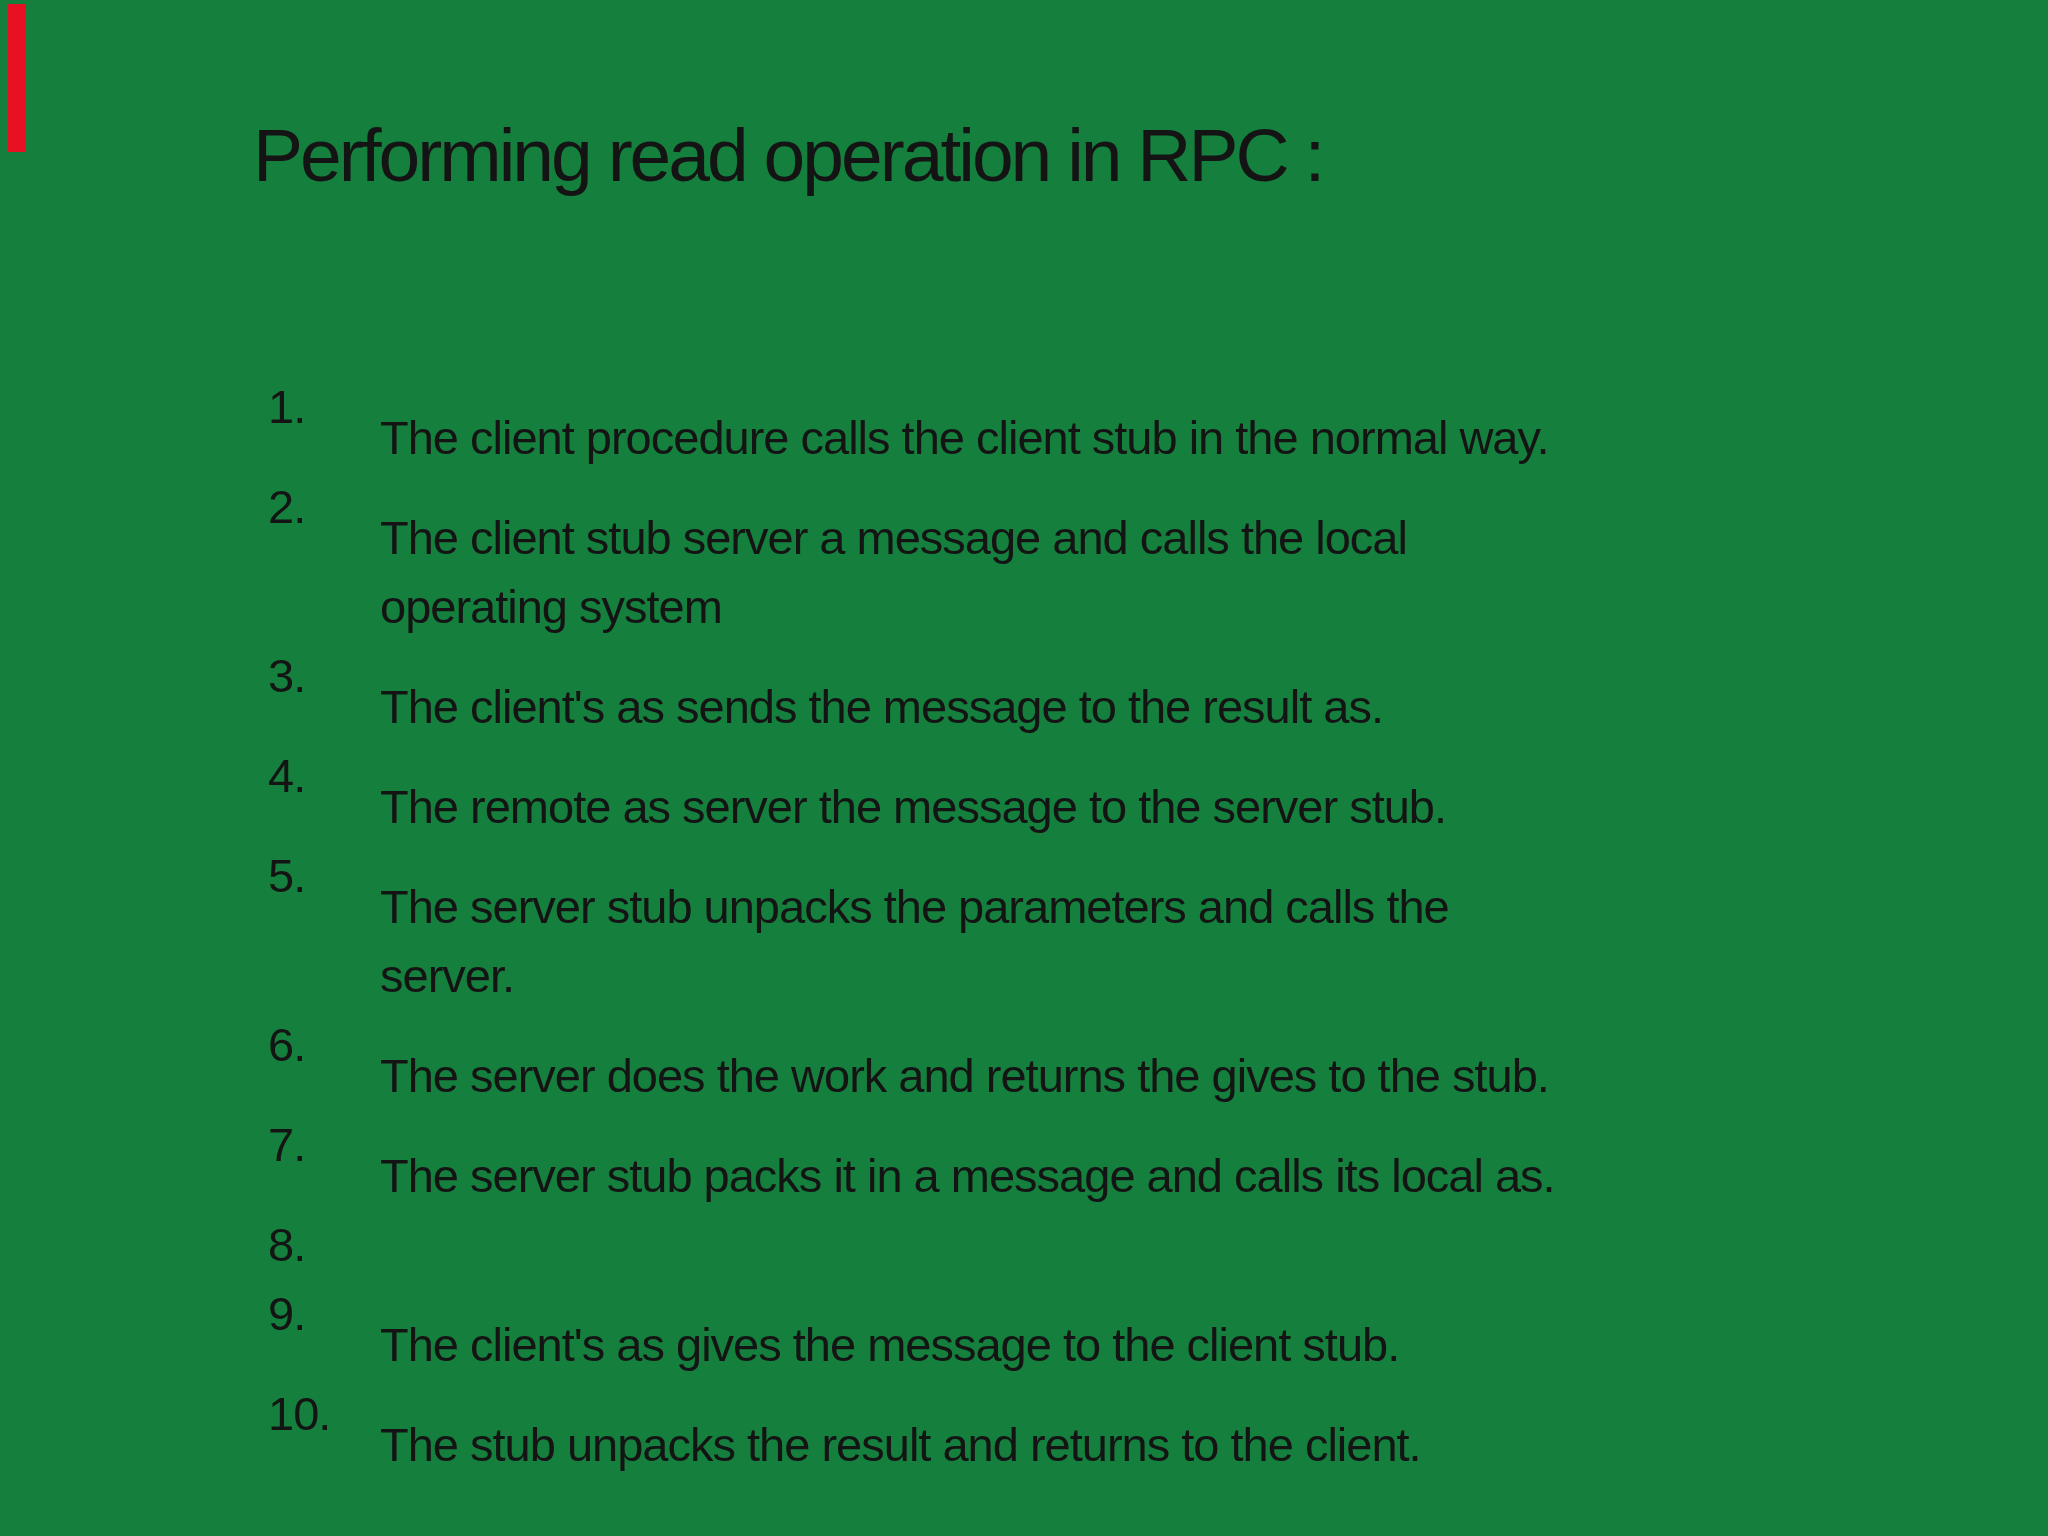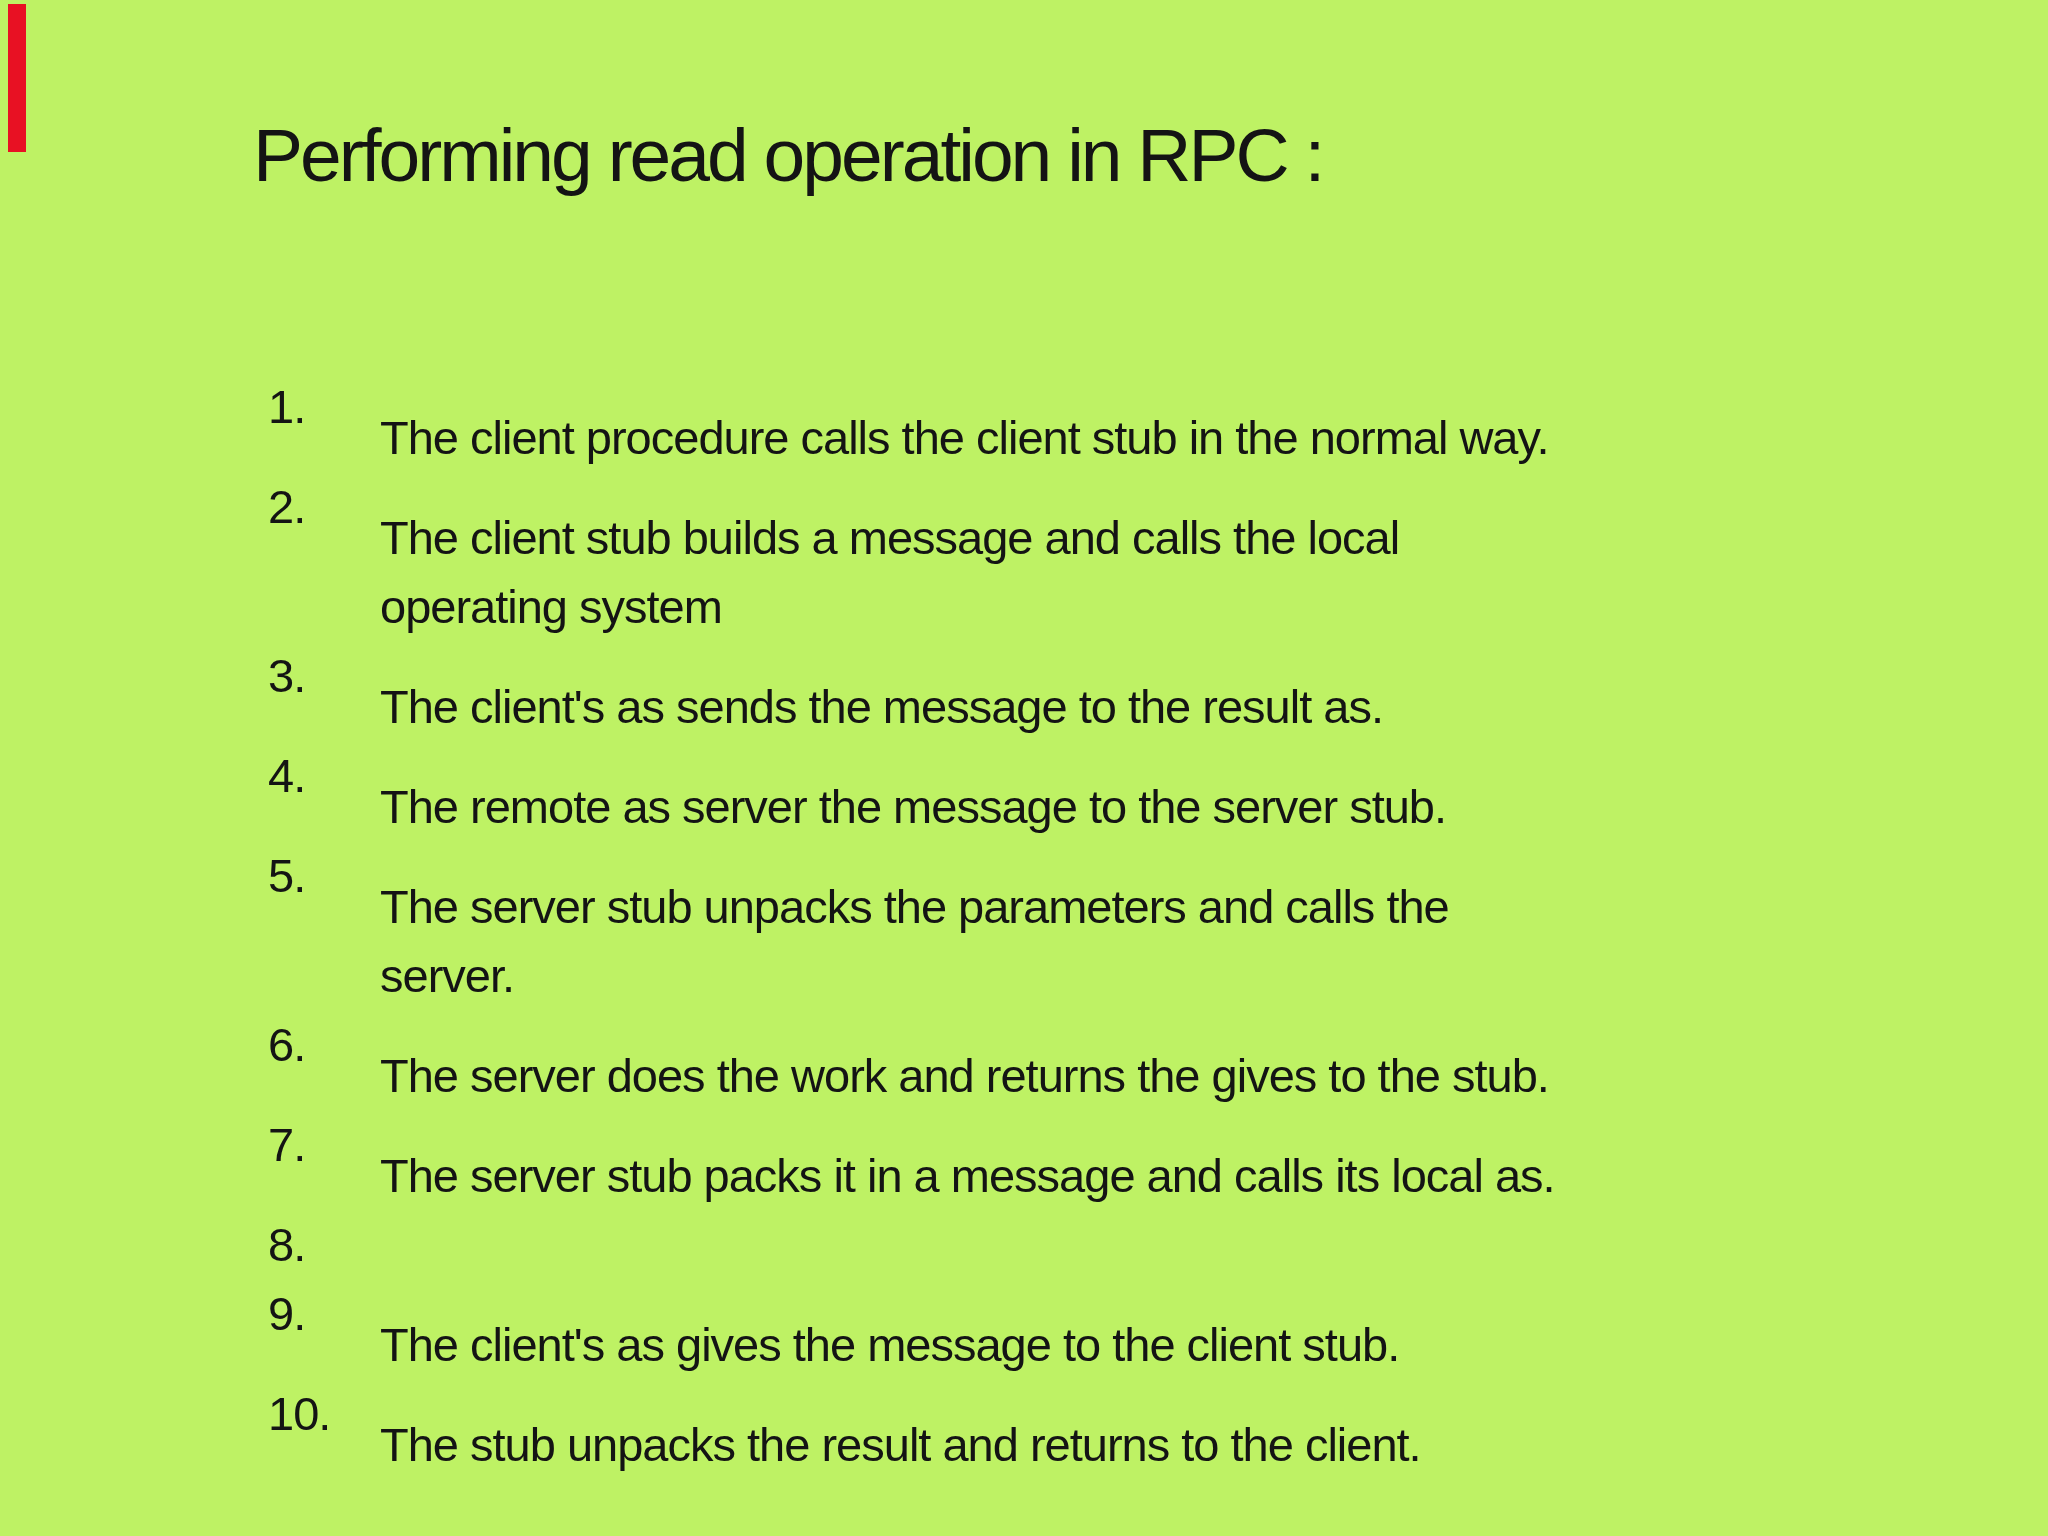--- a/index.html
+++ b/index.html
@@ -55,33 +55,33 @@
     width: 112px;
   }
   .step .text {
     white-space: pre-line;
     margin-top: 31px;
   }
 </style>
 </head>
 <body>
 
-<div class="slide" style="background: #bef264; color: rgb(20, 20, 20);">
+<div class="slide" style="background: #15803d; color: rgb(20, 20, 20);">
   <div class="accent-bar" style="background: rgb(232, 17, 35);"></div>
 
   <h1 class="title">Performing read operation in RPC :</h1>
 
   <ol class="steps">
     <li class="step">
       <span class="num">1.</span>
       <span class="text">The client procedure calls the client stub in the normal way.</span>
     </li>
     <li class="step">
       <span class="num">2.</span>
-      <span class="text">The client stub builds a message and calls the local
+      <span class="text">The client stub server a message and calls the local
 operating system</span>
     </li>
     <li class="step">
       <span class="num">3.</span>
       <span class="text">The client's as sends the message to the result as.</span>
     </li>
     <li class="step">
       <span class="num">4.</span>
       <span class="text">The remote as server the message to the server stub.</span>
     </li>

